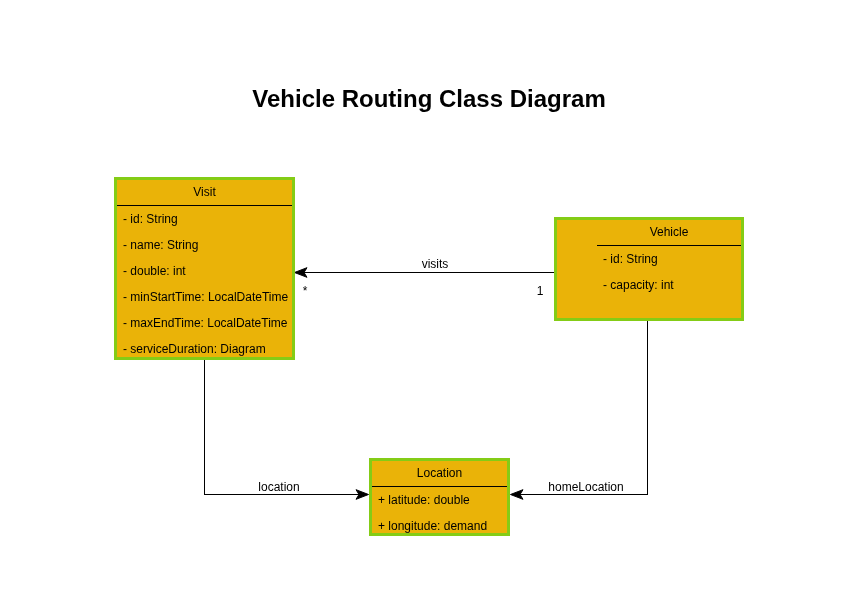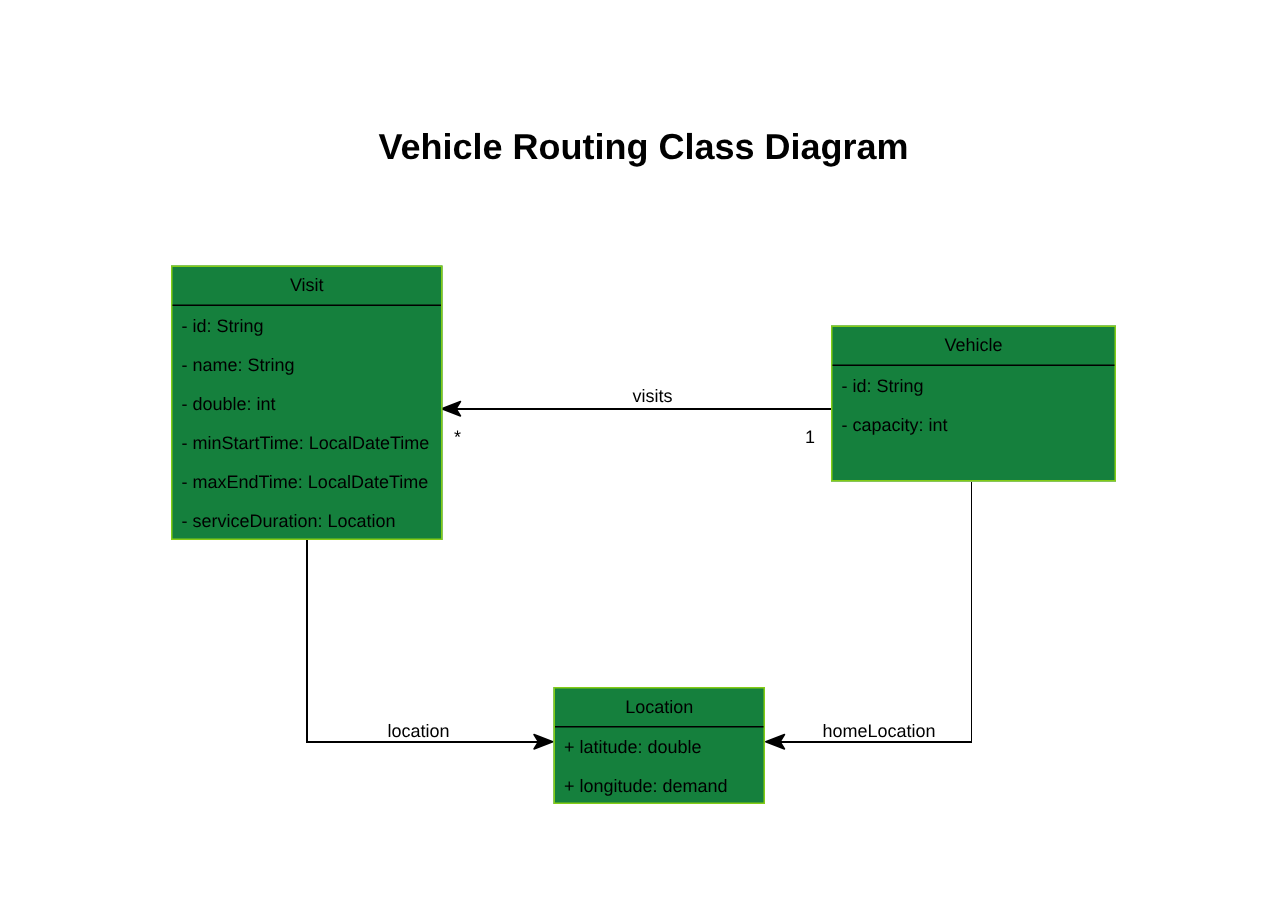--- a/index.html
+++ b/index.html
@@ -32,22 +32,22 @@
     margin: 0;
   }
   .connectors {
     position: absolute;
     left: 0; top: 0;
     width: 850px; height: 600px;
   }
   .uml-class {
     position: absolute;
     box-sizing: border-box;
-    background: #15803d;
-    border: 1px solid #84cc16;
+    background: #eab308;
+    border: 3px solid #84cc16;
     font-size: 12px;
   }
   .uml-class-header {
     box-sizing: border-box;
     height: 26px;
     line-height: 25px;
     text-align: center;
     border-bottom: 1px solid #000000;
     white-space: nowrap;
     overflow: hidden;
@@ -56,21 +56,21 @@
     box-sizing: border-box;
   }
   .uml-attr {
     height: 26px;
     line-height: 26px;
     padding-left: 6px;
     white-space: nowrap;
     overflow: hidden;
   }
   .class-visit    { left: 110px; top: 177px; width: 181px; height: 183px; }
-  .class-vehicle  { left: 550px; top: 217px; width: 190px; height: 104px; }
+  .class-vehicle  { left: 550px; top: 217px; width: 190px; height: 104px; padding-left: 40px; }
   .class-location { left: 365px; top: 458px; width: 141px; height: 78px;  }
 
   .edge-line {
     stroke: #000000;
     stroke-width: 1;
     fill: none;
     shape-rendering: crispEdges;
   }
   .edge-arrow {
     fill: #000000;
@@ -115,21 +115,21 @@
   </svg>
 
   <div class="uml-class class-visit">
     <div class="uml-class-header">Visit</div>
     <div class="uml-attrs">
       <div class="uml-attr">- id: String</div>
       <div class="uml-attr">- name: String</div>
       <div class="uml-attr">- double: int</div>
       <div class="uml-attr">- minStartTime: LocalDateTime</div>
       <div class="uml-attr">- maxEndTime: LocalDateTime</div>
-      <div class="uml-attr">- serviceDuration: Location</div>
+      <div class="uml-attr">- serviceDuration: Diagram</div>
     </div>
   </div>
 
   <div class="uml-class class-vehicle">
     <div class="uml-class-header">Vehicle</div>
     <div class="uml-attrs">
       <div class="uml-attr">- id: String</div>
       <div class="uml-attr">- capacity: int</div>
     </div>
   </div>

